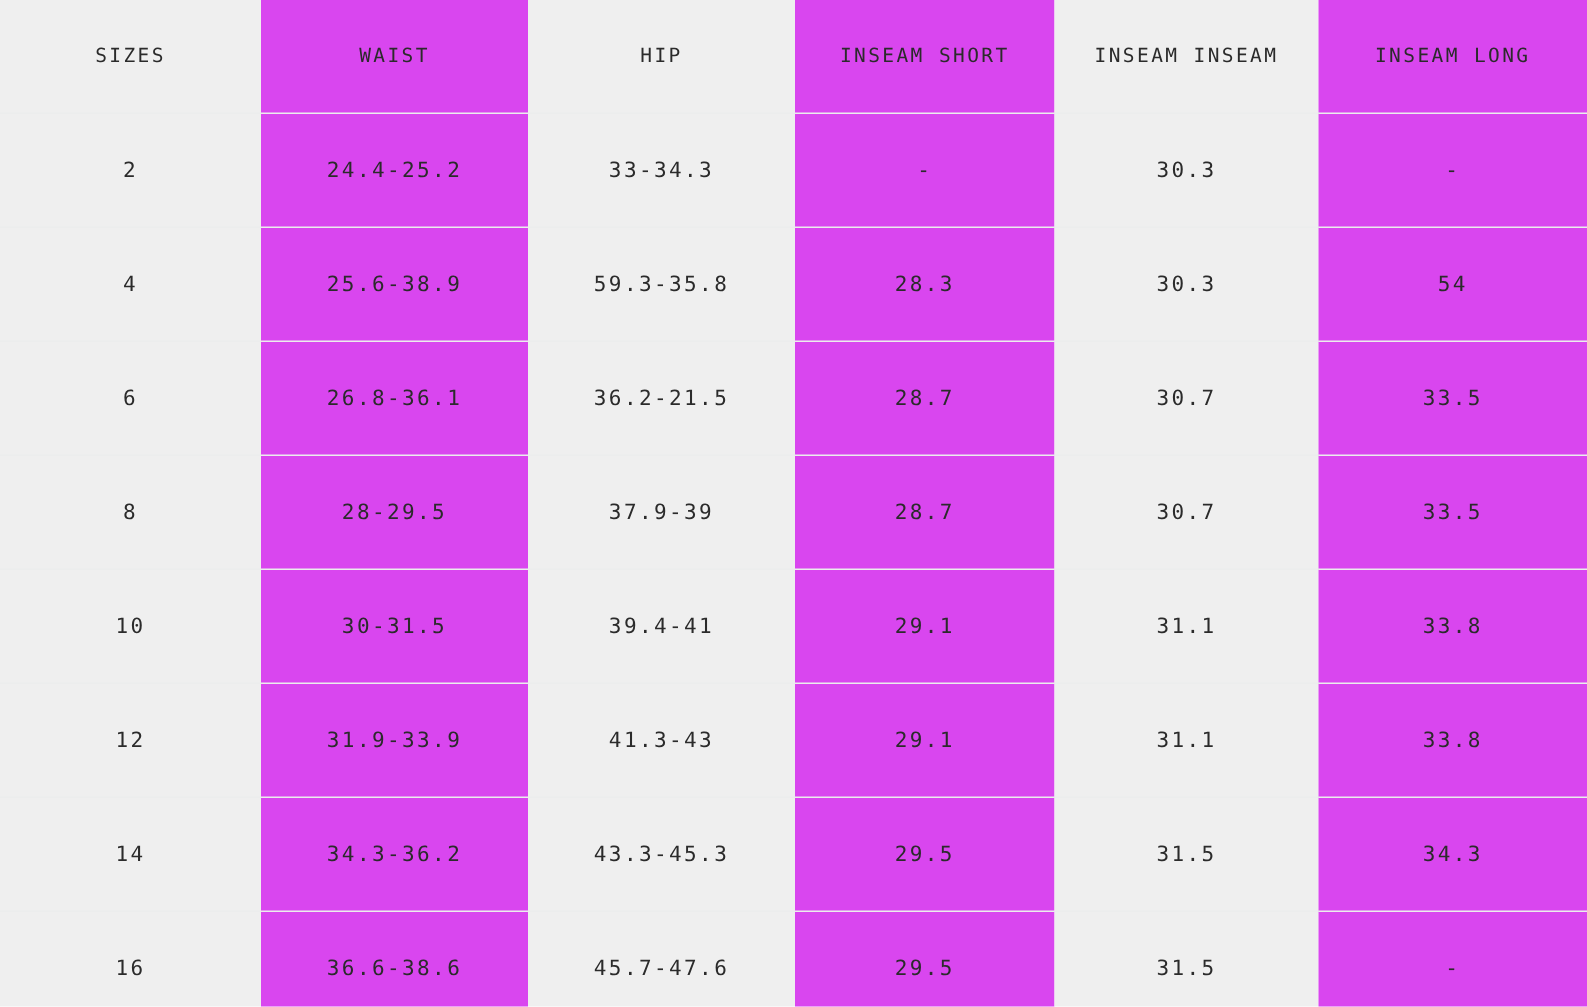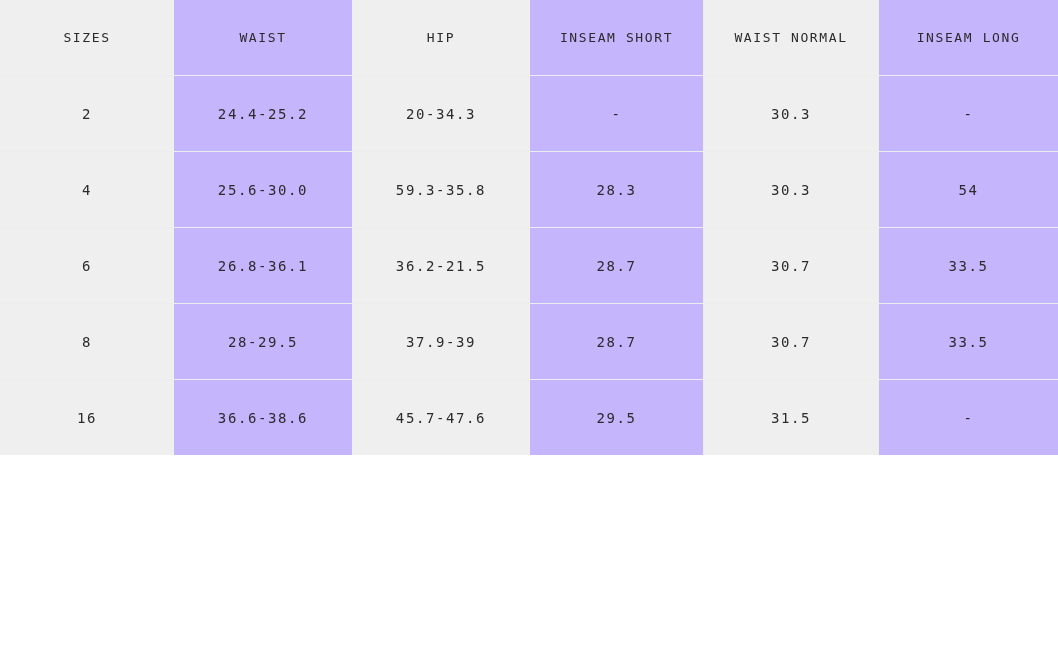--- a/index.html
+++ b/index.html
@@ -50,21 +50,21 @@
     font-size: 14px;
   }
 
   
   .size-chart th.shaded,
   .size-chart td.shaded {
     background: #efefef;
   }
   .size-chart th.plain,
   .size-chart td.plain {
-    background: #c4b5fd;
+    background: #d946ef;
   }
 
   .size-chart tbody tr:last-child th,
   .size-chart tbody tr:last-child td {
     border-bottom: none;
   }
 </style>
 </head>
 <body>
 
@@ -76,36 +76,36 @@
     <col class="c-inseam-short">
     <col class="c-inseam-normal">
     <col class="c-inseam-long">
   </colgroup>
   <thead>
     <tr>
         <th class="shaded">SIZES</th>
         <th class="plain">WAIST</th>
         <th class="shaded">HIP</th>
         <th class="plain">INSEAM SHORT</th>
-        <th class="shaded">WAIST NORMAL</th>
+        <th class="shaded">INSEAM INSEAM</th>
         <th class="plain">INSEAM LONG</th>
       </tr>
   </thead>
   <tbody>
       <tr>
         <td class="shaded">2</td>
         <td class="plain">24.4-25.2</td>
-        <td class="shaded">20-34.3</td>
+        <td class="shaded">33-34.3</td>
         <td class="plain">-</td>
         <td class="shaded">30.3</td>
         <td class="plain">-</td>
       </tr>
       <tr>
         <td class="shaded">4</td>
-        <td class="plain">25.6-30.0</td>
+        <td class="plain">25.6-38.9</td>
         <td class="shaded">59.3-35.8</td>
         <td class="plain">28.3</td>
         <td class="shaded">30.3</td>
         <td class="plain">54</td>
       </tr>
       <tr>
         <td class="shaded">6</td>
         <td class="plain">26.8-36.1</td>
         <td class="shaded">36.2-21.5</td>
         <td class="plain">28.7</td>
@@ -114,20 +114,44 @@
       </tr>
       <tr>
         <td class="shaded">8</td>
         <td class="plain">28-29.5</td>
         <td class="shaded">37.9-39</td>
         <td class="plain">28.7</td>
         <td class="shaded">30.7</td>
         <td class="plain">33.5</td>
       </tr>
       <tr>
+        <td class="shaded">10</td>
+        <td class="plain">30-31.5</td>
+        <td class="shaded">39.4-41</td>
+        <td class="plain">29.1</td>
+        <td class="shaded">31.1</td>
+        <td class="plain">33.8</td>
+      </tr>
+      <tr>
+        <td class="shaded">12</td>
+        <td class="plain">31.9-33.9</td>
+        <td class="shaded">41.3-43</td>
+        <td class="plain">29.1</td>
+        <td class="shaded">31.1</td>
+        <td class="plain">33.8</td>
+      </tr>
+      <tr>
+        <td class="shaded">14</td>
+        <td class="plain">34.3-36.2</td>
+        <td class="shaded">43.3-45.3</td>
+        <td class="plain">29.5</td>
+        <td class="shaded">31.5</td>
+        <td class="plain">34.3</td>
+      </tr>
+      <tr>
         <td class="shaded">16</td>
         <td class="plain">36.6-38.6</td>
         <td class="shaded">45.7-47.6</td>
         <td class="plain">29.5</td>
         <td class="shaded">31.5</td>
         <td class="plain">-</td>
       </tr>
     </tbody>
 </table>
 

